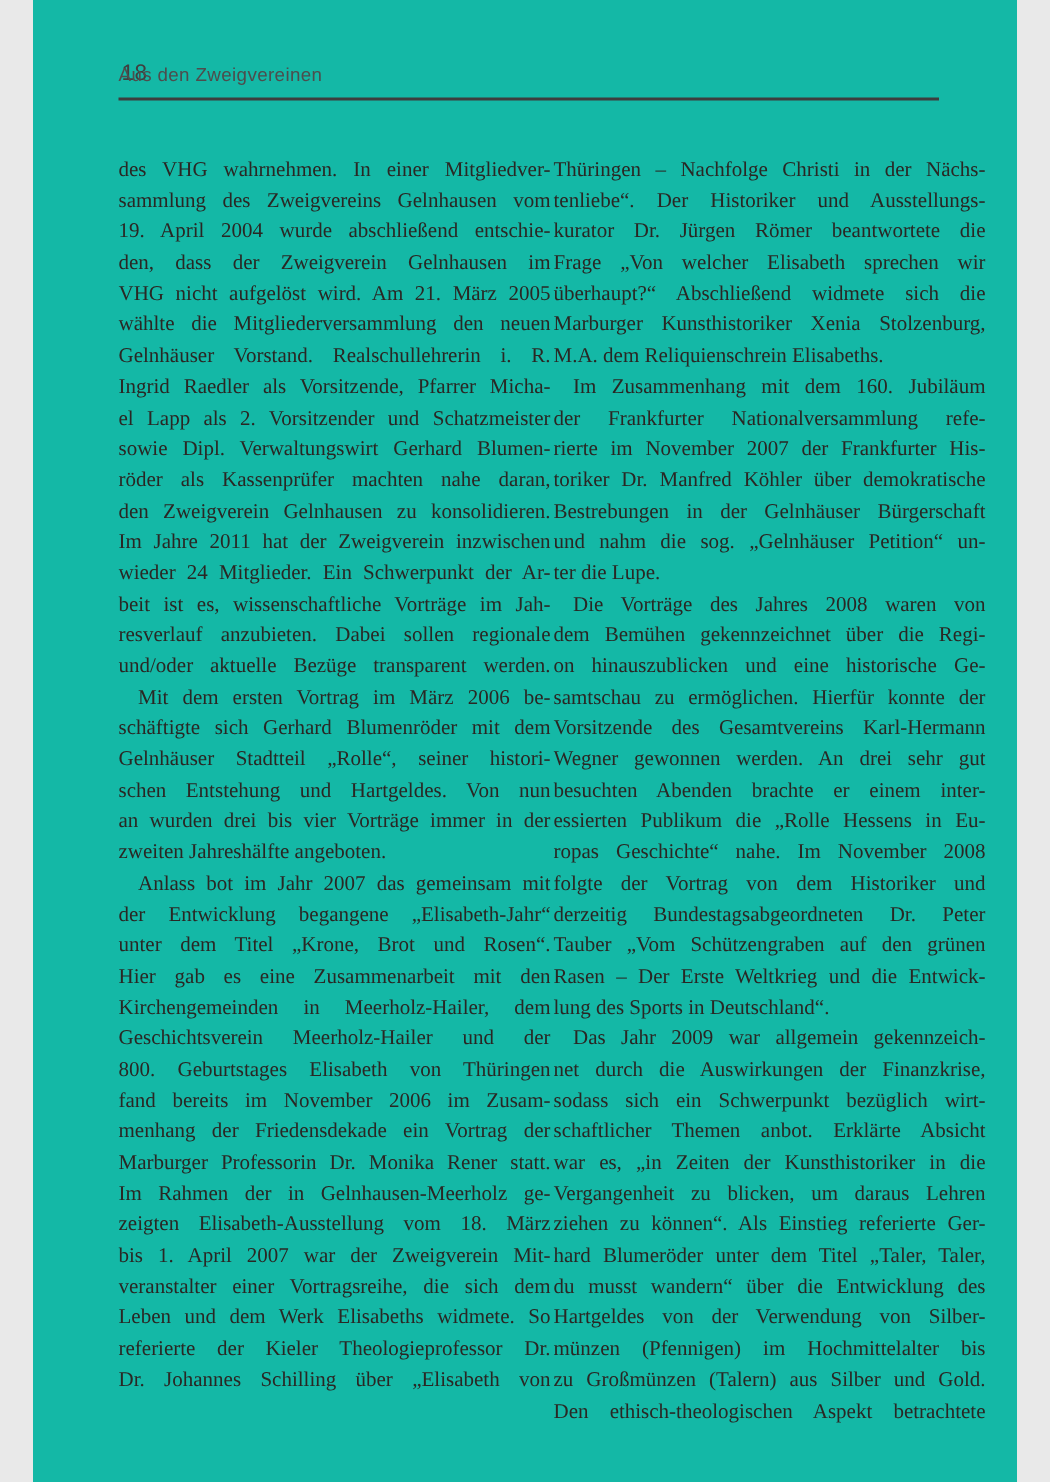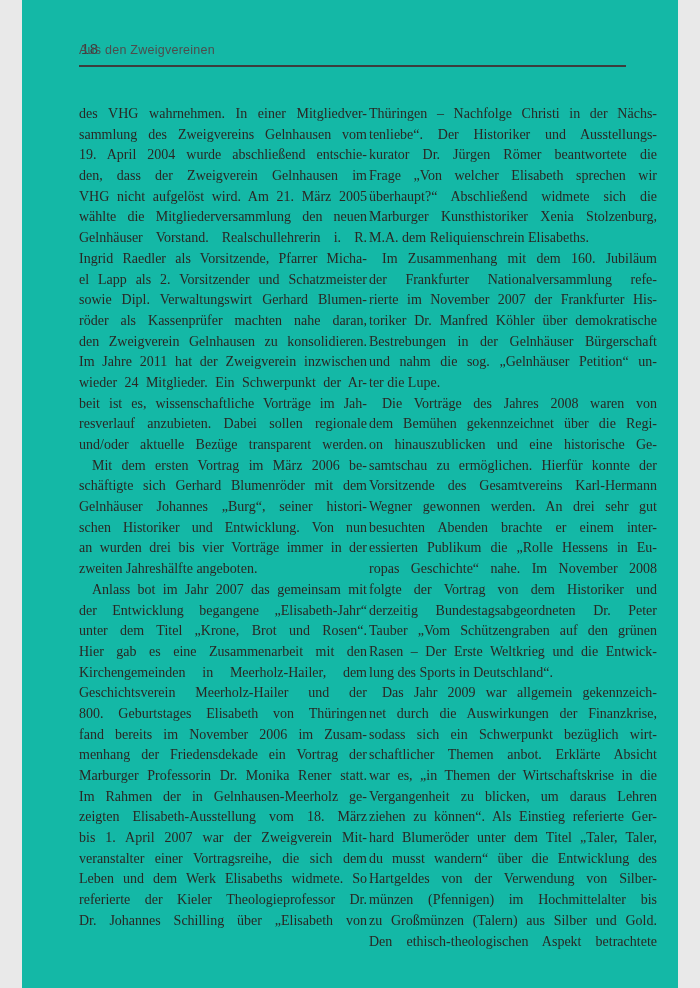--- a/index.html
+++ b/index.html
@@ -113,22 +113,22 @@
         <div class="line">sowie Dipl. Verwaltungswirt Gerhard Blumen-</div>
         <div class="line">röder als Kassenprüfer machten nahe daran,</div>
         <div class="line">den Zweigverein Gelnhausen zu konsolidieren.</div>
         <div class="line">Im Jahre 2011 hat der Zweigverein inzwischen</div>
         <div class="line">wieder 24 Mitglieder. Ein Schwerpunkt der Ar-</div>
         <div class="line">beit ist es, wissenschaftliche Vorträge im Jah-</div>
         <div class="line">resverlauf anzubieten. Dabei sollen regionale</div>
         <div class="line">und/oder aktuelle Bezüge transparent werden.</div>
         <div class="line indent">Mit dem ersten Vortrag im März 2006 be-</div>
         <div class="line">schäftigte sich Gerhard Blumenröder mit dem</div>
-        <div class="line">Gelnhäuser Johannes „Burg“, seiner histori-</div>
-        <div class="line">schen Historiker und Entwicklung. Von nun</div>
+        <div class="line">Gelnhäuser Stadtteil „Rolle“, seiner histori-</div>
+        <div class="line">schen Entstehung und Hartgeldes. Von nun</div>
         <div class="line">an wurden drei bis vier Vorträge immer in der</div>
         <div class="line end">zweiten Jahreshälfte angeboten.</div>
         <div class="line indent">Anlass bot im Jahr 2007 das gemeinsam mit</div>
         <div class="line">der Entwicklung begangene „Elisabeth-Jahr“</div>
         <div class="line">unter dem Titel „Krone, Brot und Rosen“.</div>
         <div class="line">Hier gab es eine Zusammenarbeit mit den</div>
         <div class="line">Kirchengemeinden in Meerholz-Hailer, dem</div>
         <div class="line">Geschichtsverein Meerholz-Hailer und der</div>
         <div class="line">800. Geburtstages Elisabeth von Thüringen</div>
         <div class="line">fand bereits im November 2006 im Zusam-</div>
@@ -168,21 +168,21 @@
         <div class="line">ropas Geschichte“ nahe. Im November 2008</div>
         <div class="line">folgte der Vortrag von dem Historiker und</div>
         <div class="line">derzeitig Bundestagsabgeordneten Dr. Peter</div>
         <div class="line">Tauber „Vom Schützengraben auf den grünen</div>
         <div class="line">Rasen – Der Erste Weltkrieg und die Entwick-</div>
         <div class="line end">lung des Sports in Deutschland“.</div>
         <div class="line indent">Das Jahr 2009 war allgemein gekennzeich-</div>
         <div class="line">net durch die Auswirkungen der Finanzkrise,</div>
         <div class="line">sodass sich ein Schwerpunkt bezüglich wirt-</div>
         <div class="line">schaftlicher Themen anbot. Erklärte Absicht</div>
-        <div class="line">war es, „in Themen der Wirtschaftskrise in die</div>
+        <div class="line">war es, „in Zeiten der Kunsthistoriker in die</div>
         <div class="line">Vergangenheit zu blicken, um daraus Lehren</div>
         <div class="line">ziehen zu können“. Als Einstieg referierte Ger-</div>
         <div class="line">hard Blumeröder unter dem Titel „Taler, Taler,</div>
         <div class="line">du musst wandern“ über die Entwicklung des</div>
         <div class="line">Hartgeldes von der Verwendung von Silber-</div>
         <div class="line">münzen (Pfennigen) im Hochmittelalter bis</div>
         <div class="line">zu Großmünzen (Talern) aus Silber und Gold.</div>
         <div class="line">Den ethisch-theologischen Aspekt betrachtete</div>
       </div>
   </div>

